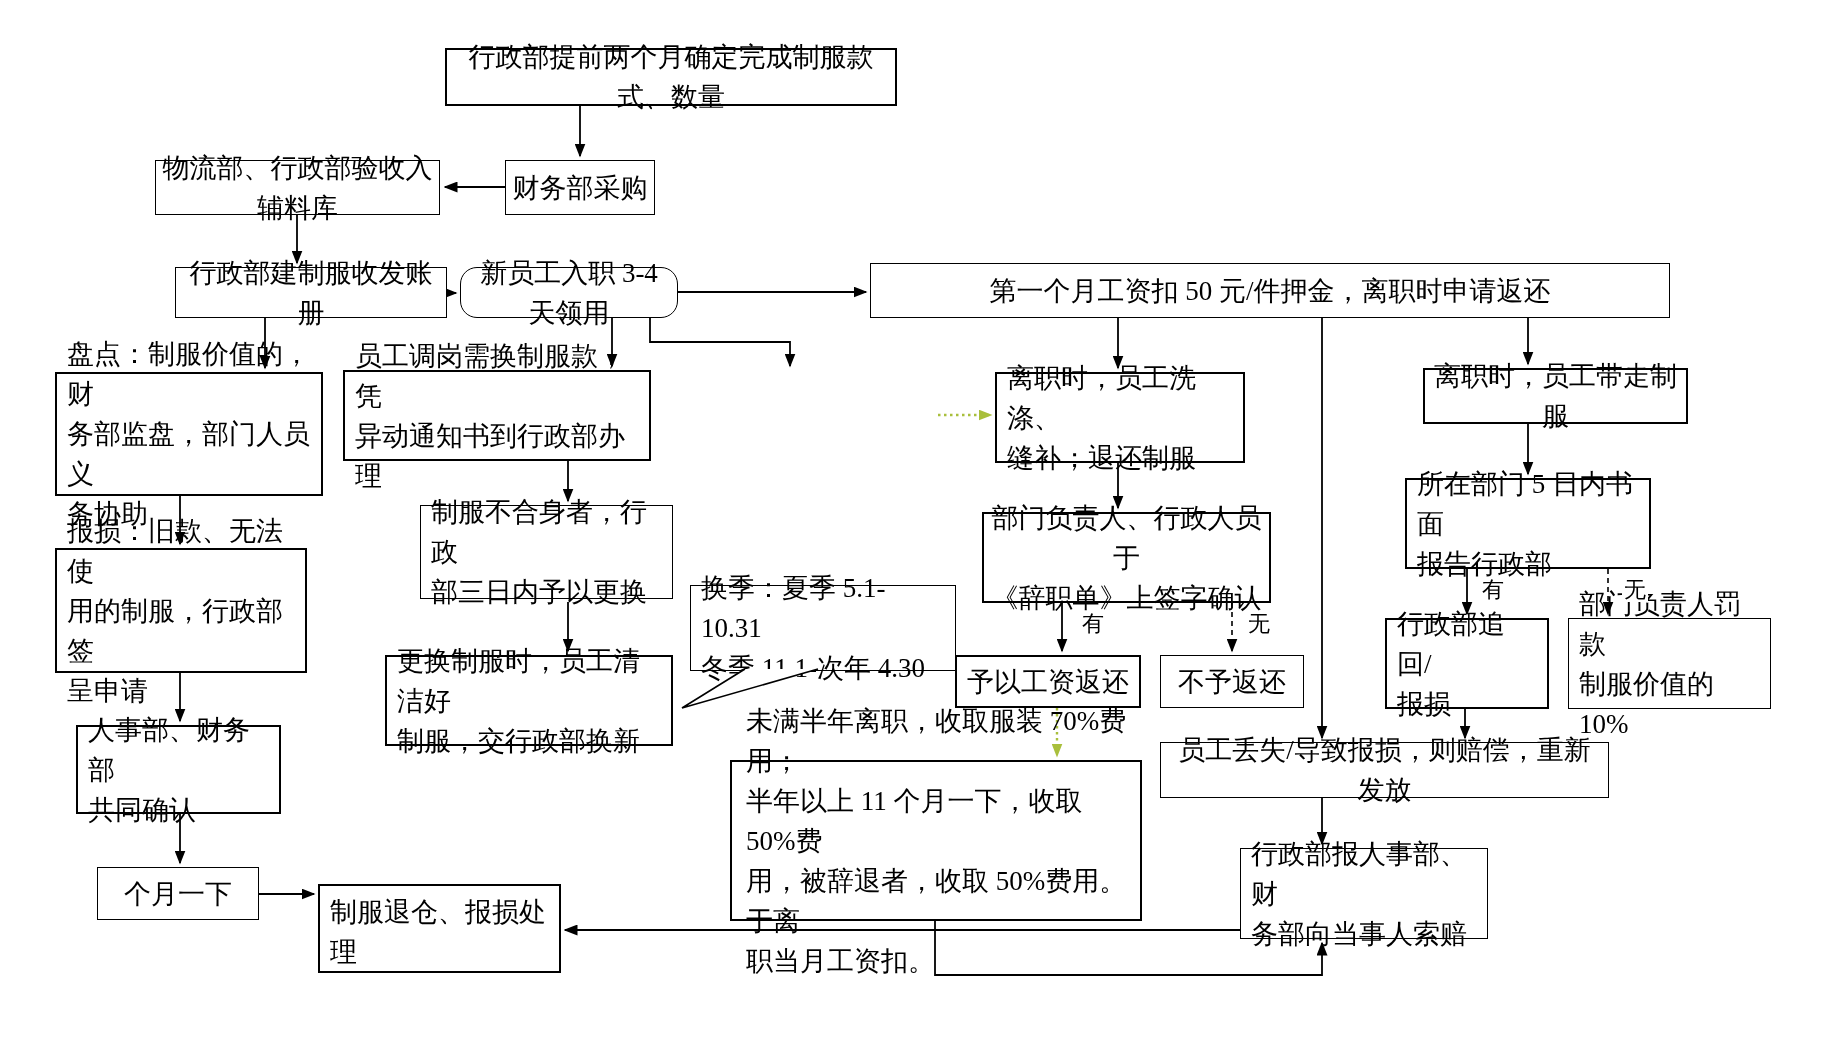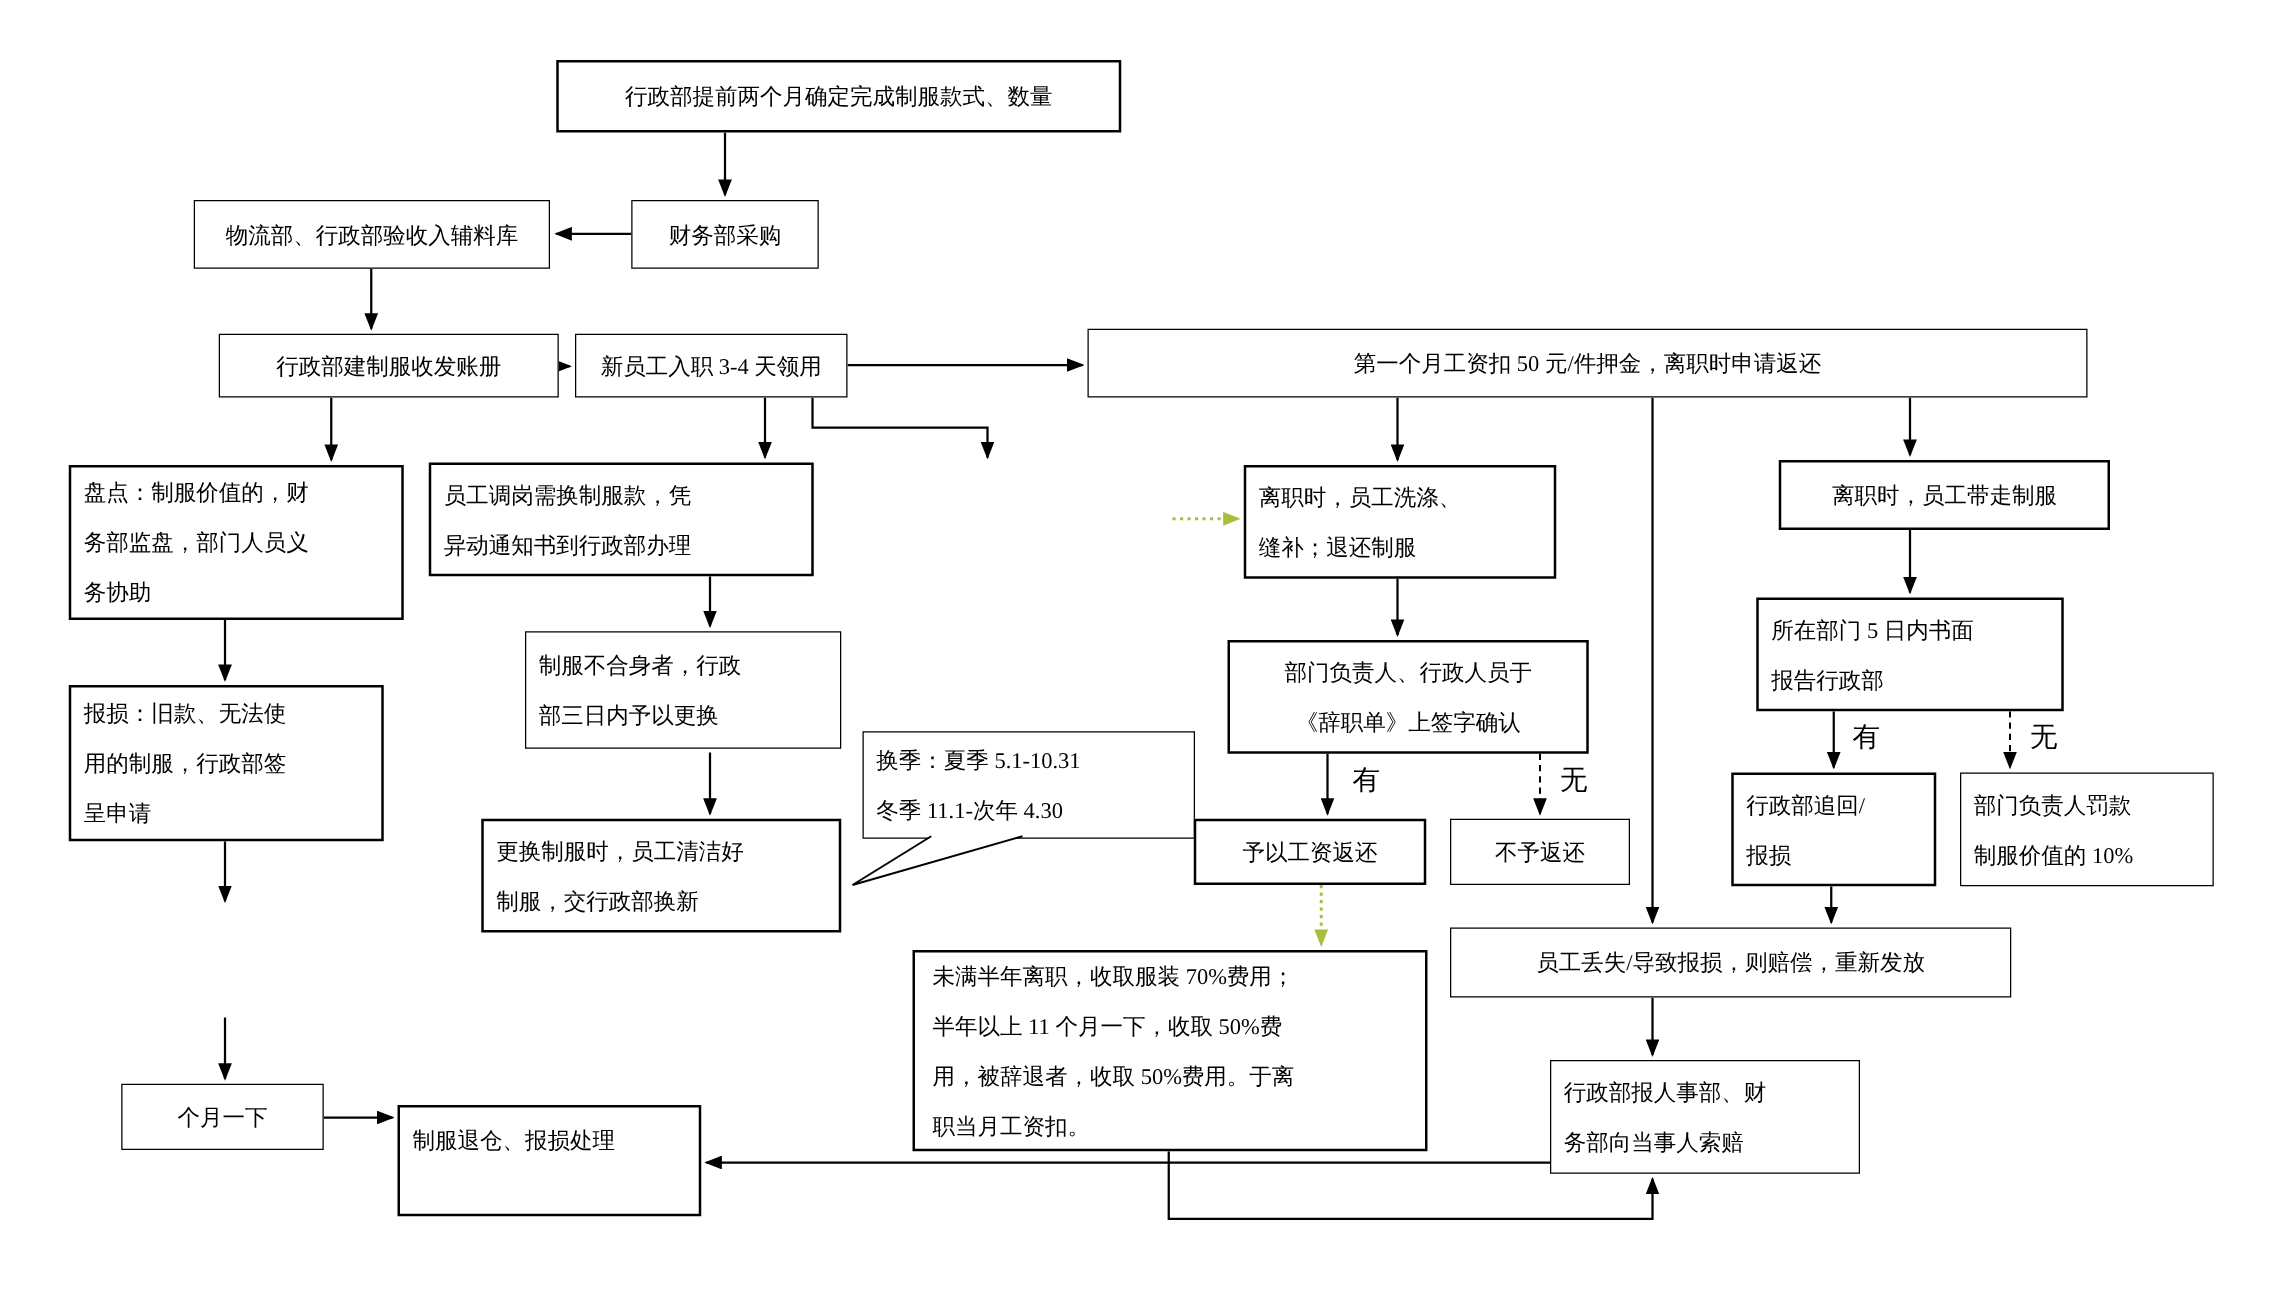--- a/index.html
+++ b/index.html
@@ -2,32 +2,32 @@
 <html><head>
 <meta charset="utf-8">
 <style>
   html,body{margin:0;padding:0;background:#fff;}
   #canvas{position:relative;width:1830px;height:1042px;background:#fff;overflow:hidden;
           font-family:"Liberation Serif","DejaVu Serif",serif;}
   svg.layer{position:absolute;left:0;top:0;width:1830px;height:1042px;pointer-events:none;}
   #edges{z-index:1;}
   #overlay{z-index:3;}
   .node{position:absolute;z-index:2;background:#fff;border:1.5px solid #000;box-sizing:border-box;
-        color:#000;font-size:18px;line-height:40px;white-space:pre-line;
+        color:#000;font-size:27px;line-height:40px;white-space:pre-line;
         display:flex;flex-direction:column;justify-content:center;padding:2px 10px;}
   .thick{border-width:2.3px;}
   .ctr{align-items:center;text-align:center;padding:2px 4px;}
   .topal{justify-content:flex-start;padding-top:6px;}
   .edge-label{position:absolute;z-index:2;font-size:22px;line-height:24px;color:#000;background:#fff;padding:0 2px;}
 
   #n-confirm-style{left:445px;top:48px;width:452px;height:58px;}
   #n-acceptance{left:155px;top:160px;width:285px;height:55px;}
   #n-purchase{left:505px;top:160px;width:150px;height:55px;}
   #n-ledger{left:175px;top:267px;width:272px;height:51px;}
-  #n-new-staff{left:460px;top:267px;width:218px;height:51px;}
+  #n-new-staff{left:460px;top:267px;width:218px;height:51px;border-radius:17px;}
   #n-deposit{left:870px;top:263px;width:800px;height:55px;}
   #n-stocktake{left:55px;top:372px;width:268px;height:124px;}
   #n-transfer{left:343px;top:370px;width:308px;height:91px;}
   #n-limited-term{left:712px;top:370px;width:224px;height:91px;}
   #n-leave-wash{left:995px;top:372px;width:250px;height:91px;}
   #n-leave-take{left:1423px;top:368px;width:265px;height:56px;}
   #n-damage-report{left:55px;top:548px;width:252px;height:125px;}
   #n-unfit{left:420px;top:505px;width:253px;height:94px;}
   #n-season-note{left:690px;top:585px;width:266px;height:86px;}
   #n-sign-confirm{left:982px;top:512px;width:289px;height:91px;}
@@ -126,20 +126,22 @@
   <div class="node thick" id="n-report-3d">所在部门 5 日内书面
 报告行政部</div>
   <div class="node thick ctr" id="n-refund">予以工资返还</div>
   <div class="node ctr" id="n-no-refund">不予返还</div>
   <div class="node thick" id="n-recover">行政部追回/
 报损</div>
   <div class="node" id="n-fine">部门负责人罚款
 制服价值的 10%</div>
   <div class="node thick" id="n-renew">更换制服时，员工清洁好
 制服，交行政部换新</div>
+  <div class="node thick" id="n-joint-confirm">人事部、财务部
+共同确认</div>
   <div class="node ctr" id="n-gm-approve">个月一下</div>
   <div class="node thick topal" id="n-return-store">制服退仓、报损处理</div>
   <div class="node thick" id="n-fee-rule">未满半年离职，收取服装 70%费用；
 半年以上 11 个月一下，收取 50%费
 用，被辞退者，收取 50%费用。于离
 职当月工资扣。</div>
   <div class="node ctr" id="n-lost">员工丢失/导致报损，则赔偿，重新发放</div>
   <div class="node" id="n-claim">行政部报人事部、财
 务部向当事人索赔</div>
 

